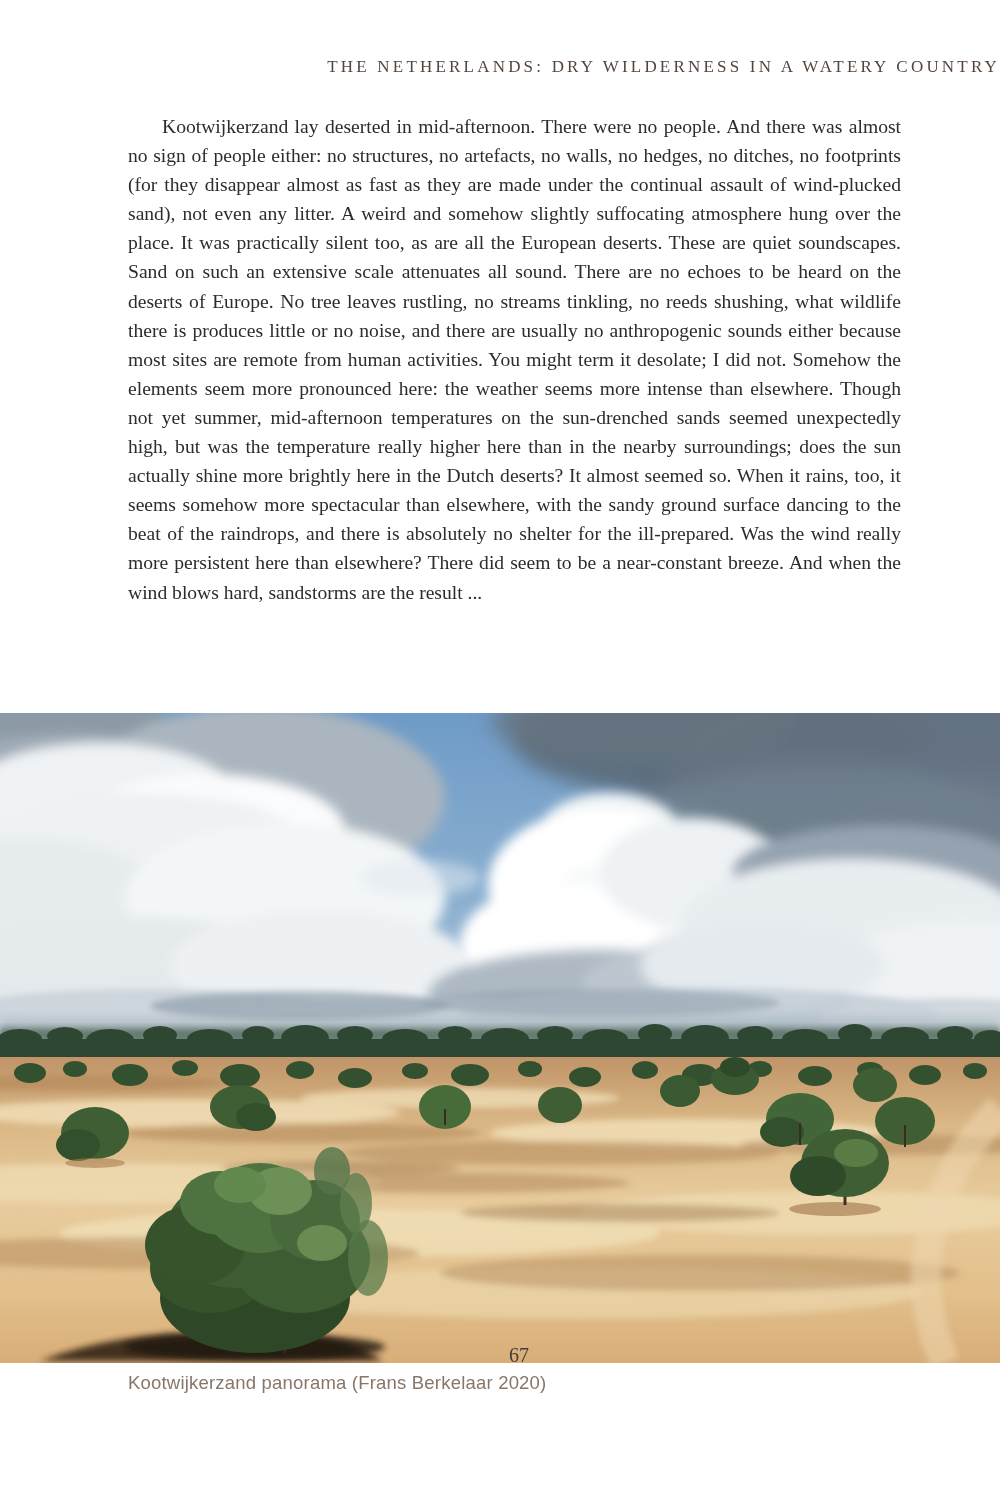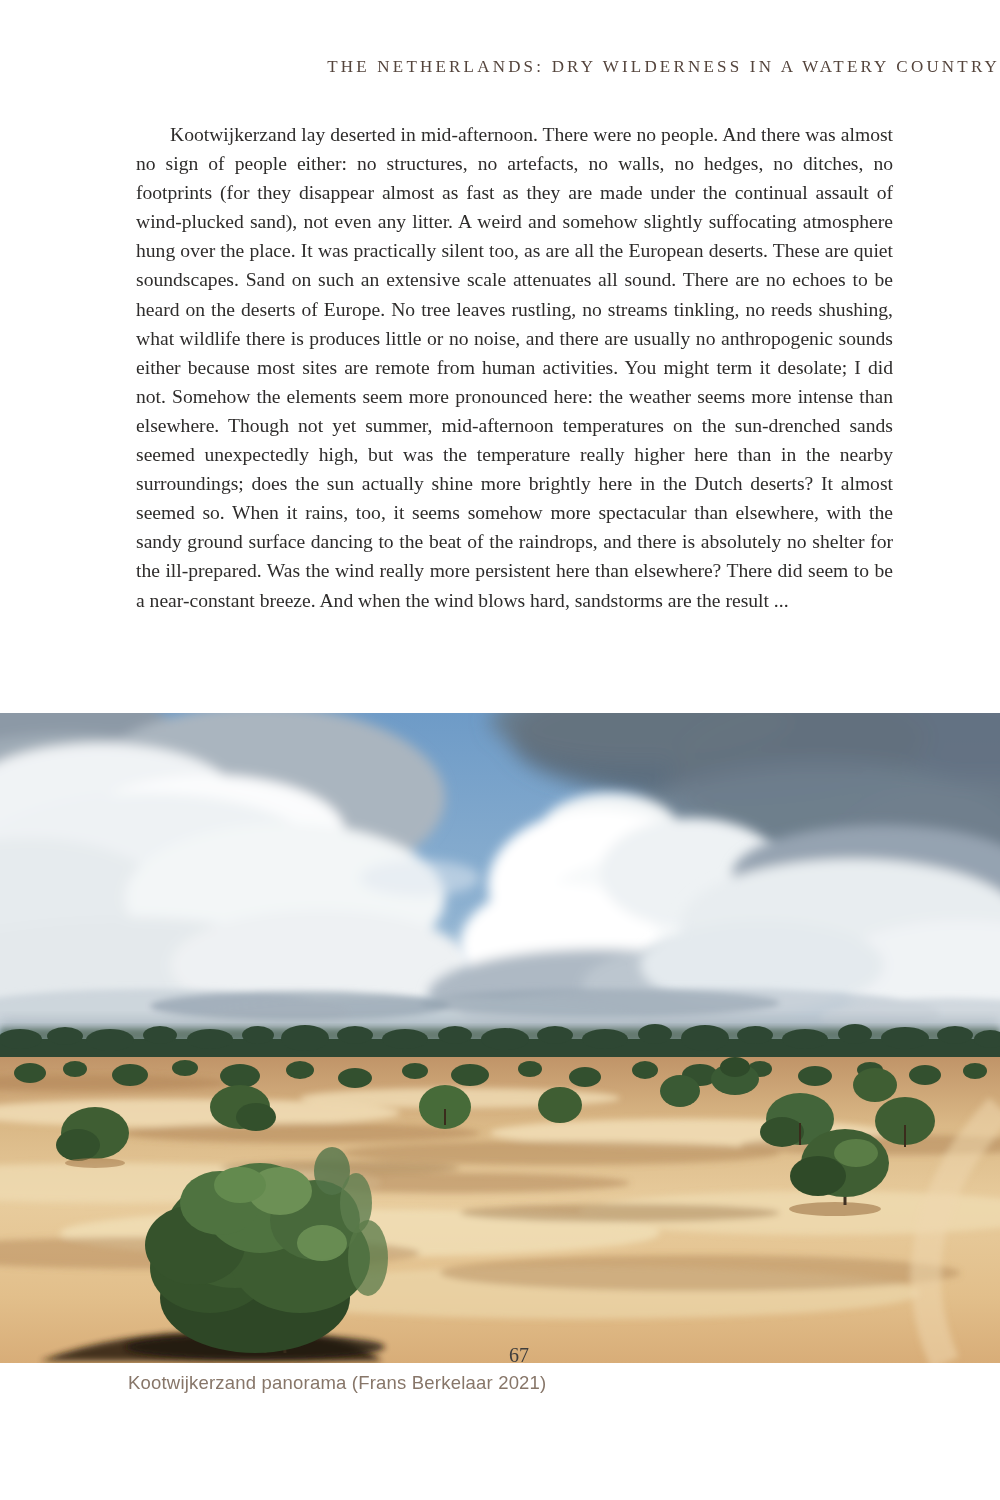--- a/index.html
+++ b/index.html
@@ -21,21 +21,21 @@
   }
   .body-text {
     position: absolute;
     top: 112px; left: 128px; width: 773px;
     font-family: "Liberation Serif", serif;
     font-size: 19.6px;
     line-height: 29.1px;
     color: #2e2c2b;
     text-align: justify;
   }
-  .body-text p { margin: 8px; text-indent: 34px; }
+  .body-text p { margin: 0; text-indent: 34px; }
   .photo-frame {
     position: absolute;
     top: 713px; left: 0; width: 1000px; height: 650px;
     overflow: hidden;
     background: #bcd0de;
   }
   .photo-frame svg { display: block; width: 1000px; height: 650px; }
   .photo-caption {
     position: absolute;
     top: 1372px; left: 128px; width: 800px;
@@ -273,15 +273,15 @@
       <ellipse cx="280" cy="478" rx="32" ry="24" fill="#6c9055"></ellipse>
       <ellipse cx="240" cy="472" rx="26" ry="18" fill="#638a4e"></ellipse>
       <ellipse cx="322" cy="530" rx="25" ry="18" fill="#6c9055" opacity=".9"></ellipse>
       <ellipse cx="332" cy="458" rx="18" ry="24" fill="#52744a" opacity=".8"></ellipse>
       <ellipse cx="356" cy="490" rx="16" ry="30" fill="#5e7d4f" opacity=".8"></ellipse>
       <ellipse cx="368" cy="545" rx="20" ry="38" fill="#587a48" opacity=".75"></ellipse>
     </g>
   </svg>
 </figure>
 
-<figcaption class="photo-caption">Kootwijkerzand panorama (Frans Berkelaar 2021)</figcaption>
+<figcaption class="photo-caption">Kootwijkerzand panorama (Frans Berkelaar 2020)</figcaption>
 
 <div class="page-number">67</div>
 
 </body></html>

